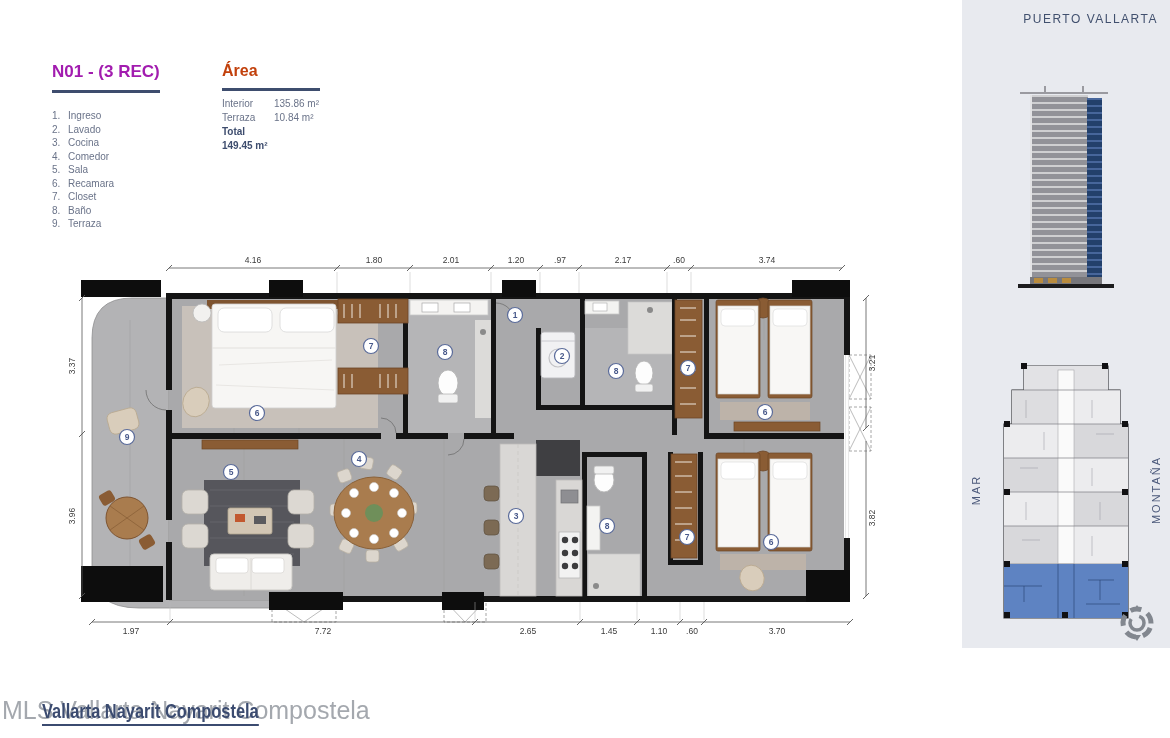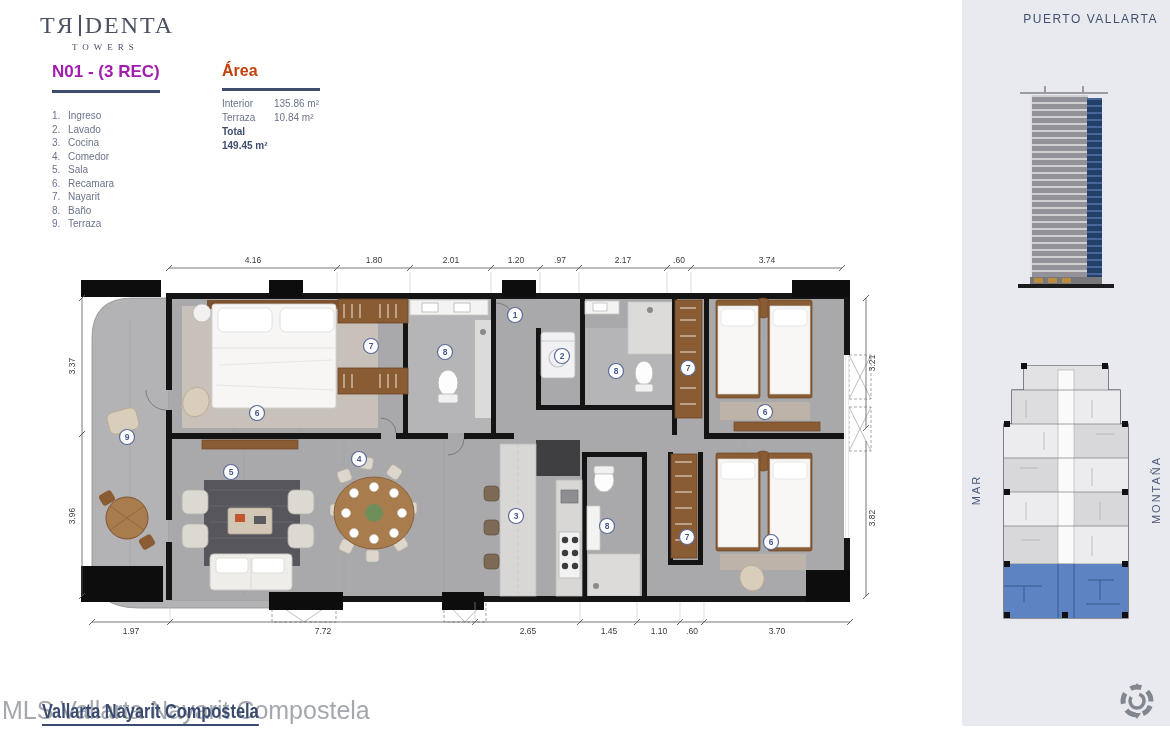--- a/index.html
+++ b/index.html
@@ -22,21 +22,21 @@
 
   .area-block{position:absolute;left:222px;top:62px;}
   .area-title{font-size:16px;font-weight:bold;color:#c2410c;}
   .rule2{height:2.5px;background:#3e4d6e;width:98px;margin:8px 0 6px 0;}
   .area-table{font-size:10px;color:#6a7389;}
   .area-row{display:flex;line-height:14px;}
   .area-label{width:52px;}
   .area-row.total{font-weight:bold;color:#3e4d6e;flex-direction:column;}
 
   
-  .panel{position:absolute;left:962px;top:0;width:208px;height:726px;background:#e8eaef;}
+  .panel{position:absolute;left:962px;top:0;width:208px;height:648px;background:#e8eaef;}
   .city{position:absolute;top:12px;right:12px;font-size:12px;letter-spacing:1.5px;color:#41506e;}
 
   .tower{position:absolute;top:86px;left:50%;transform:translateX(-50%);width:96px;height:204px;}
   .tower-roof{position:absolute;top:6px;left:2px;right:6px;height:1.5px;background:#9a9aa0;}
   .mast{position:absolute;top:0;width:1.5px;height:7px;background:#9a9aa0;}
   .mast.m1{left:26px;} .mast.m2{left:64px;}
   .tower-body{position:absolute;top:9px;bottom:12px;left:12px;right:26px;
       background:repeating-linear-gradient(to bottom,#cfcfd1 0 2px,#929298 2px 7px);
       border-left:2px solid #e2e2e4;}
   .tower-blue{position:absolute;top:12px;bottom:12px;right:12px;width:15px;
@@ -62,28 +62,20 @@
   
   .plan-wrap{position:absolute;left:44px;top:240px;}
   .dim{font-size:8.5px;fill:#3a3a3a;font-family:"Liberation Sans",sans-serif;}
   .marker-t{font-size:8.5px;font-weight:bold;fill:#47588a;font-family:"Liberation Sans",sans-serif;text-anchor:middle;}
 </style>
 </head>
 <body>
 
 <div class="page">
 
-  <div class="logo">
-    <div class="logo-main">
-      <span>TЯ</span>
-      <span class="logo-bar"></span>
-      <span>DENTA</span>
-    </div>
-    <div class="logo-sub">TOWERS</div>
-  </div>
 
   <div class="unit-block">
     <div class="unit-title">N01 - (3 REC)</div>
     <div class="rule"></div>
     <div class="legend">
       <div class="legend-row">
           <span class="legend-num">1.</span>
           <span>Ingreso</span>
         </div>
       <div class="legend-row">
@@ -101,21 +93,21 @@
       <div class="legend-row">
           <span class="legend-num">5.</span>
           <span>Sala</span>
         </div>
       <div class="legend-row">
           <span class="legend-num">6.</span>
           <span>Recamara</span>
         </div>
       <div class="legend-row">
           <span class="legend-num">7.</span>
-          <span>Nayarit</span>
+          <span>Closet</span>
         </div>
       <div class="legend-row">
           <span class="legend-num">8.</span>
           <span>Baño</span>
         </div>
       <div class="legend-row">
           <span class="legend-num">9.</span>
           <span>Terraza</span>
         </div>
     </div>

